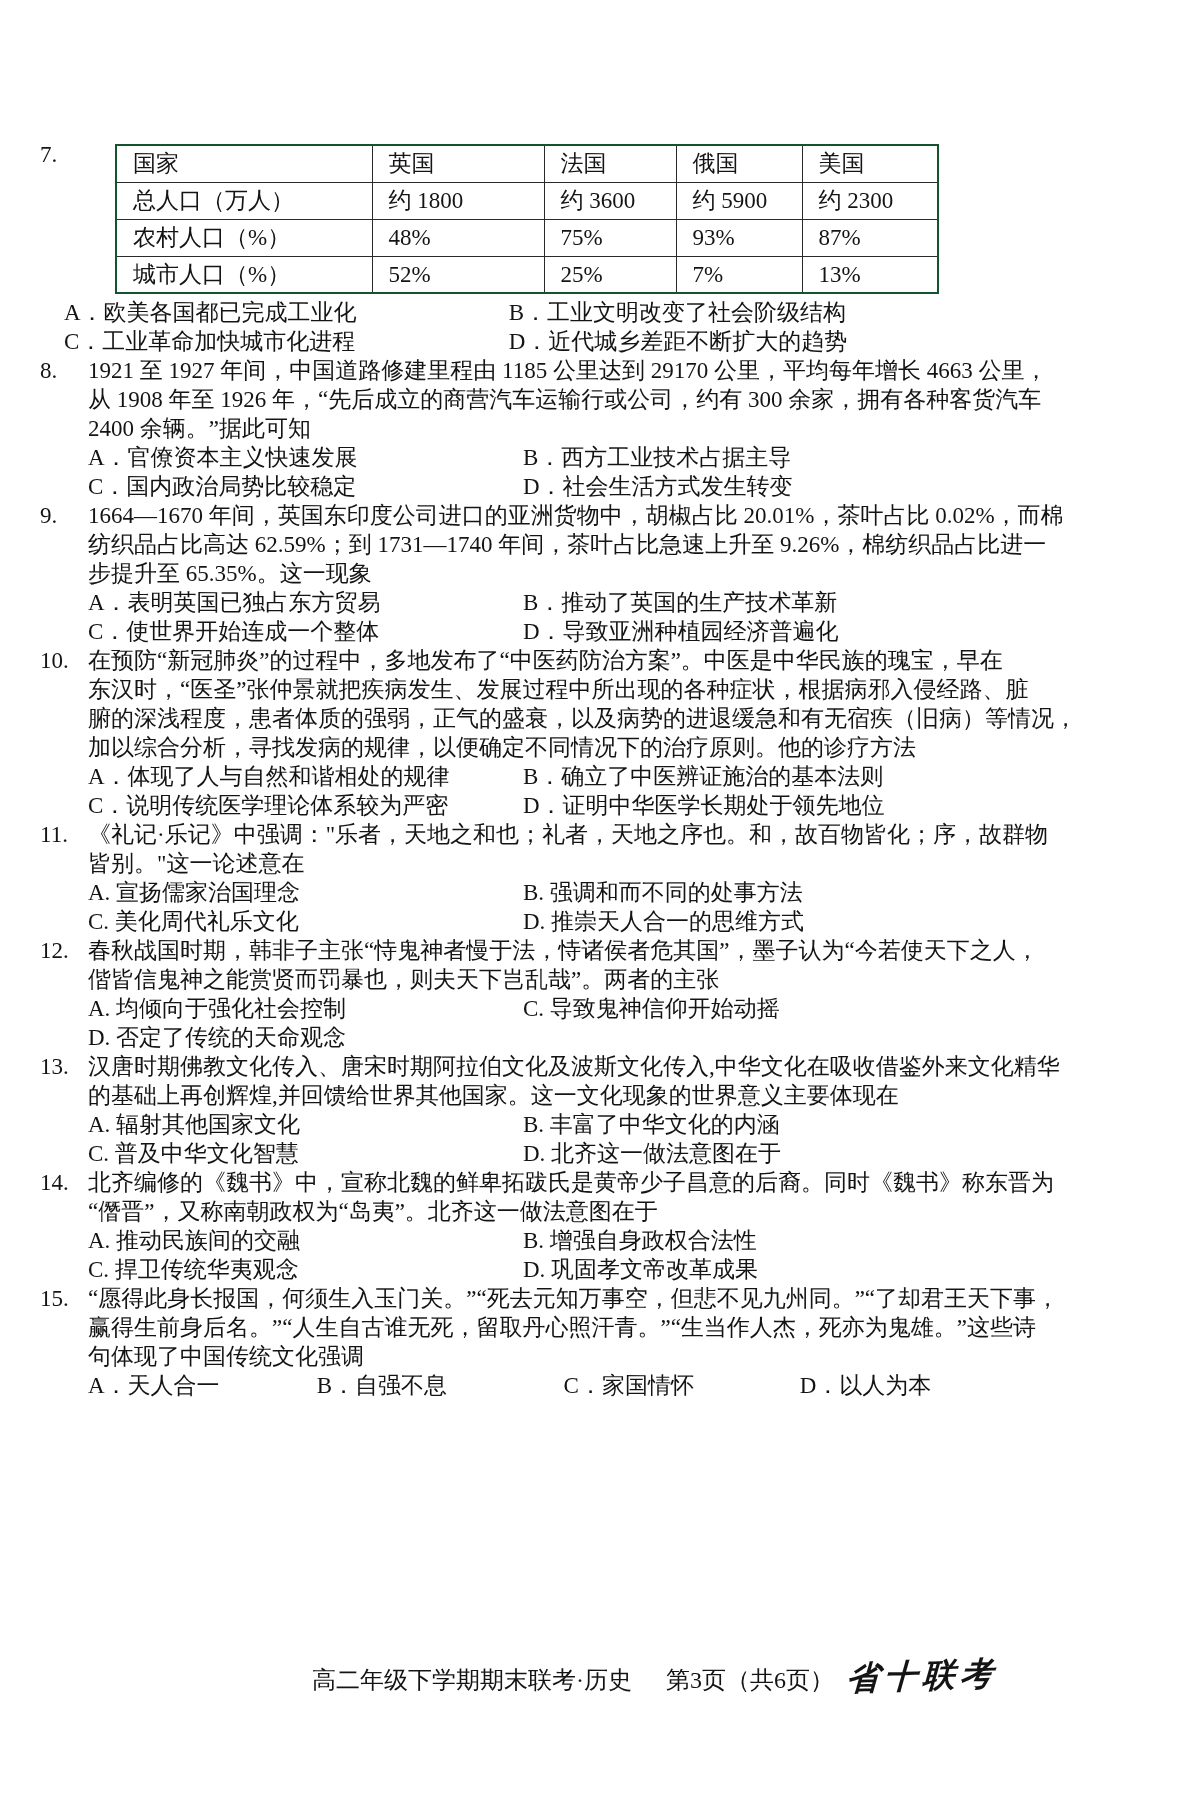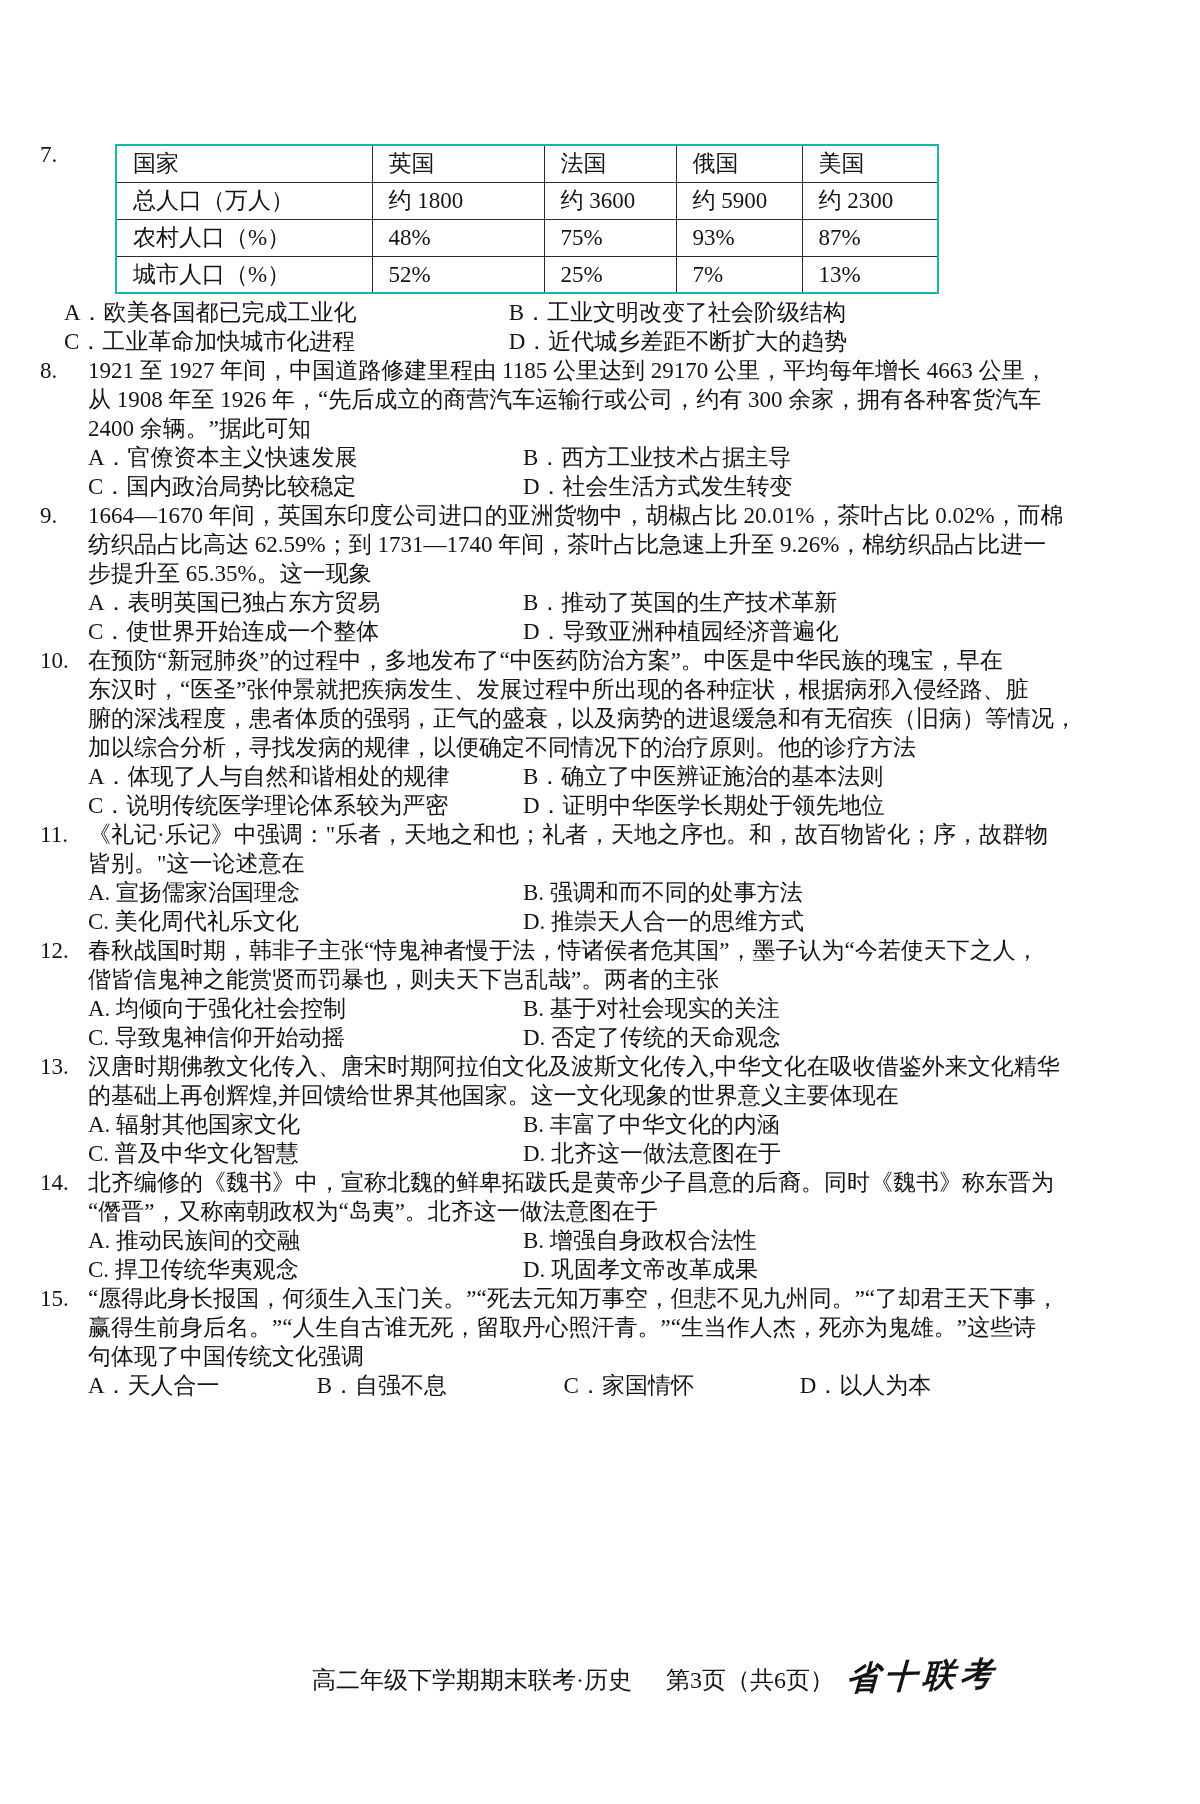--- a/index.html
+++ b/index.html
@@ -23,21 +23,21 @@
   .q-body { flex: 1; min-width: 0; }
   .stem-line { white-space: nowrap; line-height: 29px; }
   .opts2 { display: grid; grid-template-columns: 40.5% 59.5%; line-height: 29px; }
   .opts4 { display: grid; grid-template-columns: 19.8% 21.5% 20.5% auto; line-height: 29px; gap: 16px; }
   .opt { white-space: nowrap; }
   table.data {
     border-collapse: collapse;
     table-layout: fixed;
     width: 822px;
     margin: 4px 0 4px 51px;
-    border: 2px solid #14b8a6;
+    border: 2px solid #14532d;
   }
   table.data td {
     border: 1.5px solid #2a2a2a;
     height: 37px;
     padding: 1px 12px 1px 16px;
     vertical-align: middle;
     white-space: nowrap;
   }
   table.data col.c0 { width: 256px; }
   table.data col.c1 { width: 172px; }
@@ -184,21 +184,20 @@
     </div>
   </div>
 
   <div class="q">
     <span class="q-num">12.</span>
     <div class="q-body">
       <div class="stem-line">春秋战国时期，韩非子主张“恃鬼神者慢于法，恃诸侯者危其国”，墨子认为“今若使天下之人，</div>
       <div class="stem-line">偕皆信鬼神之能赏贤而罚暴也，则夫天下岂乱哉”。两者的主张</div>
       <div class="opts2">
         <span class="opt">A. 均倾向于强化社会控制</span>
-        <span class="opt">B. 基于对社会现实的关注</span>
         <span class="opt">C. 导致鬼神信仰开始动摇</span>
         <span class="opt">D. 否定了传统的天命观念</span>
       </div>
     </div>
   </div>
 
   <div class="q">
     <span class="q-num">13.</span>
     <div class="q-body">
       <div class="stem-line">汉唐时期佛教文化传入、唐宋时期阿拉伯文化及波斯文化传入,中华文化在吸收借鉴外来文化精华</div>

